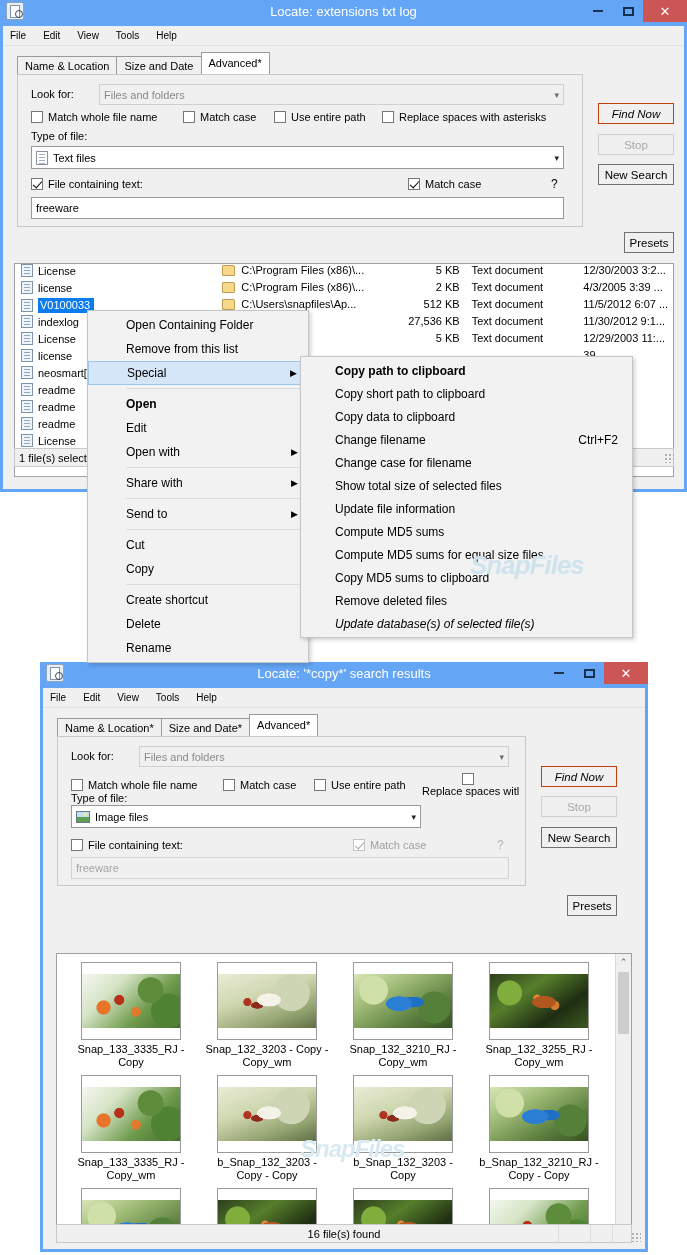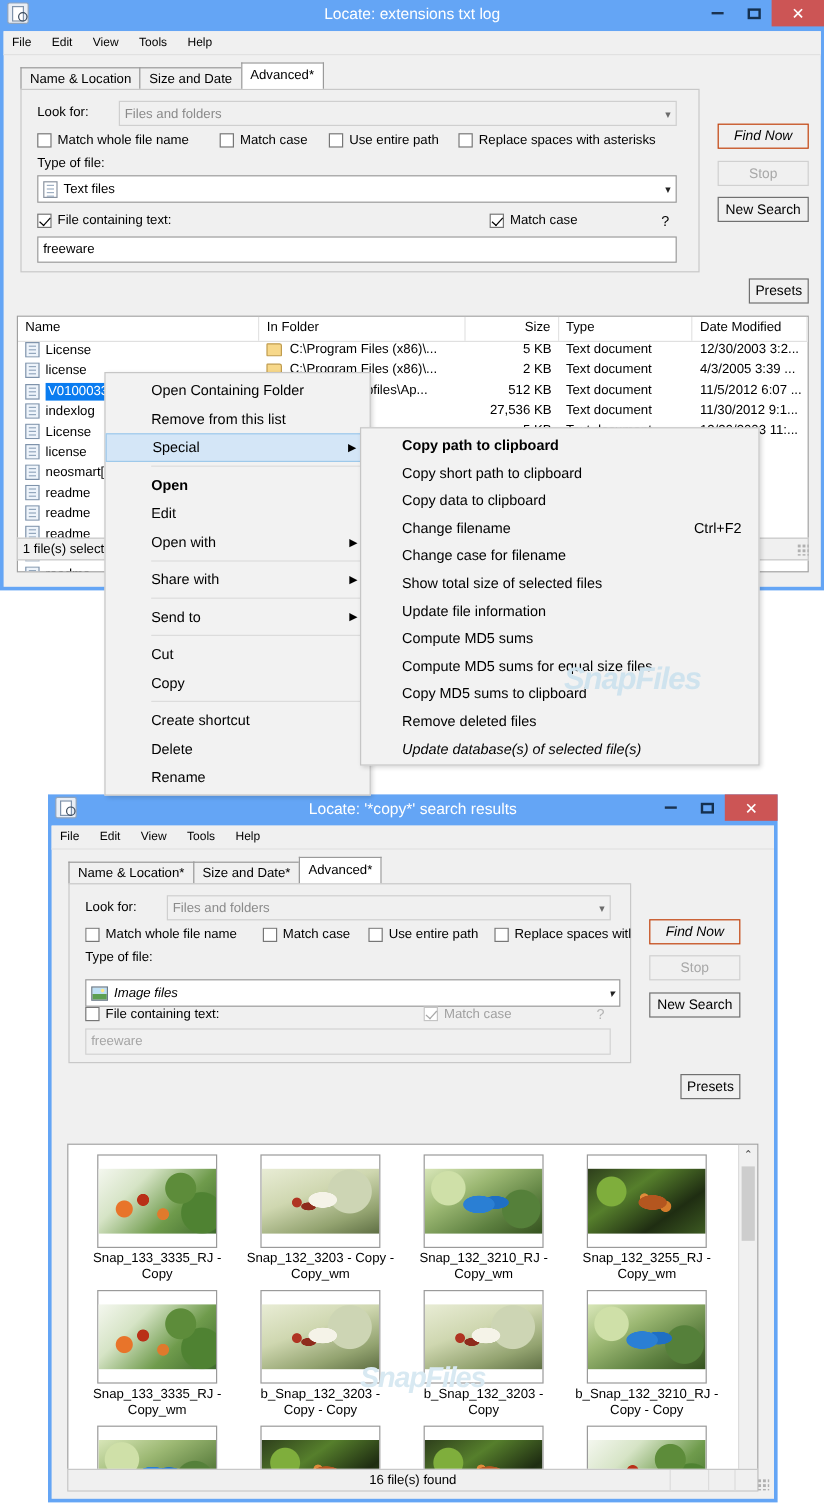--- a/index.html
+++ b/index.html
@@ -233,27 +233,20 @@
     </div>
 
     <div>
       <div class="btn primary" style="position:absolute; left:595px; top:77px; width:76px; height:21px;">Find Now</div>
       <div class="btn disabled" style="position:absolute; left:595px; top:108px; width:76px; height:21px;">Stop</div>
       <div class="btn" style="position:absolute; left:595px; top:138px; width:76px; height:21px;">New Search</div>
       <div class="btn" style="position:absolute; left:621px; top:206px; width:50px; height:21px;">Presets</div>
     </div>
 
     <div class="listview" style="left:11px; top:237px; width:660px; height:214px;">
-      <div class="lv-head">
-        <div style="width:202px;">Name</div>
-        <div style="width:172px;">In Folder</div>
-        <div style="width:78px; text-align:right;">Size</div>
-        <div style="width:112px;">Type</div>
-        <div style="width:96px;">Date Modified</div>
-      </div>
       <div id="lv-body">
           <div class="lv-row">
             <div style="width: 202px; display: flex; align-items: center;">
               <span class="fileicon"></span>
               <span>License</span>
             </div>
             <div style="width: 172px; display: flex; align-items: center;">
               <span class="foldericon" style="width: 13px; height: 11px; background: rgb(247, 216, 138); border: 1px solid rgb(192, 156, 78); display: inline-block; margin-right: 6px; flex: 0 0 auto;"></span>
               <span>C:\Program Files (x86)\...</span>
             </div>
@@ -536,28 +529,28 @@
           <span>Match whole file name</span>
         </label>
         <label class="cb" style="width:91px;">
           <span class="box"></span>
           <span>Match case</span>
         </label>
         <label class="cb" style="width:108px;">
           <span class="box"></span>
           <span>Use entire path</span>
         </label>
-        <label class="cb" style="white-space:nowrap;">
+        <label class="cb" style="white-space:nowrap;flex-direction:column;">
           <span class="box"></span>
           <span>Replace spaces witl</span>
         </label>
       </div>
 
       <div class="lbl" style="position:absolute; left:13px; top:55px;">Type of file:</div>
-      <div class="combo enabled" style="position:absolute; left:13px; top:79px; width:446px; height:23px;font-style:italic;">
+      <div class="combo enabled" style="position:absolute; left:13px; top:68px; width:350px; height:23px;">
         <span class="imgicon"></span>
         <span>Image files</span>
         <span class="carat">▾</span>
       </div>
 
       <label class="cb" style="position:absolute; left:13px; top:102px;">
         <span class="box"></span>
         <span>File containing text:</span>
       </label>
       <label class="cb dim" style="position:absolute; left:295px; top:102px;">

